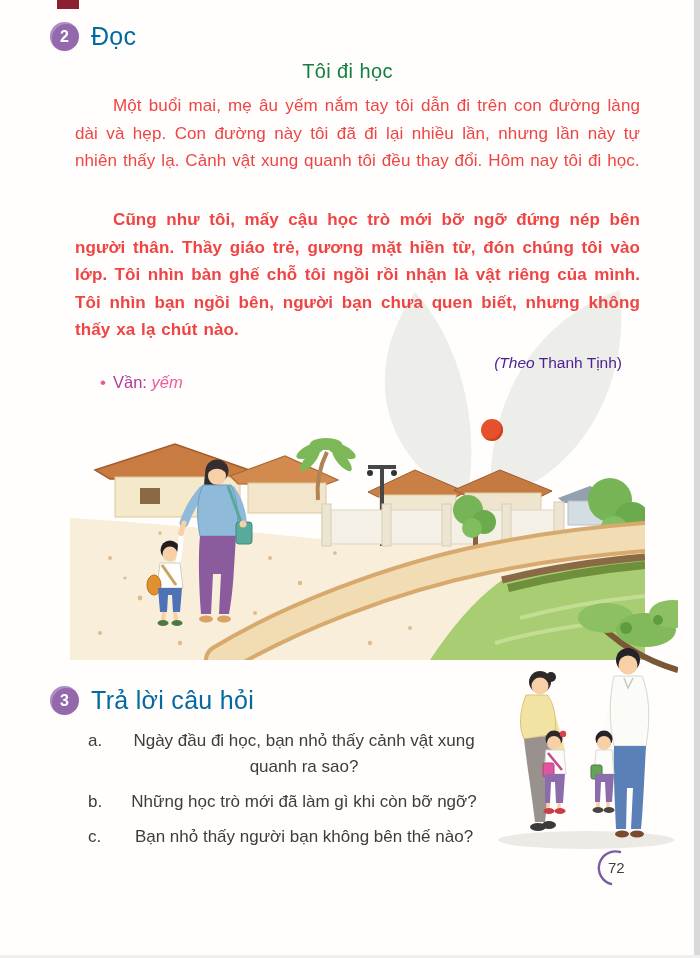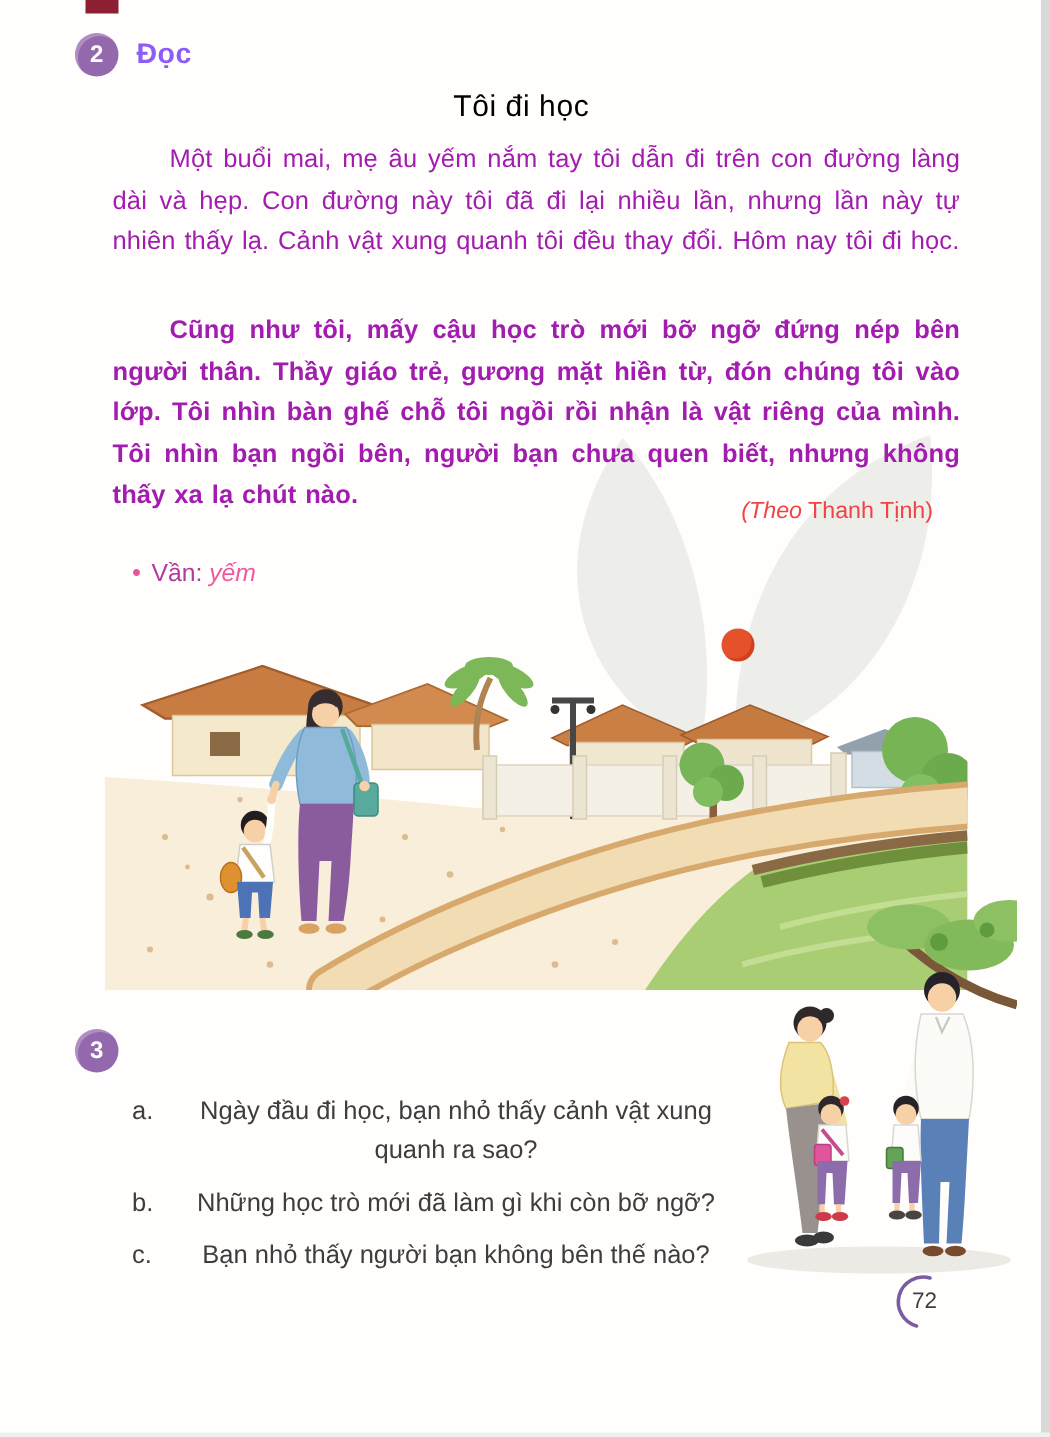--- a/index.html
+++ b/index.html
@@ -11,35 +11,35 @@
   .page-edge { position:absolute; right:0; top:0; width:6px; height:958px; background:#d9d9d9; }
   .page-edge-bottom { position:absolute; left:0; bottom:0; width:700px; height:3px; background:#efefef; }
 
   .section-header { position:absolute; display:flex; align-items:center; gap:12px; }
   .sec2 { left:50px; top:22px; }
   .sec3 { left:50px; top:686px; }
   .badge { width:29px; height:29px; border-radius:50%; background:#9468ac;
            box-shadow: inset 2px 2px 0 rgba(255,255,255,.25);
            color:#fff; font-weight:bold; font-size:16px;
            display:flex; align-items:center; justify-content:center; }
-  .sec-label { font-weight:bold; font-size:19px; color:#8b5cf6; letter-spacing:.3px; }
+  .sec-label { font-weight:normal; font-size:25px; color:#0369a1; letter-spacing:.3px; }
 
   .title { position:absolute; left:75px; top:60px; width:545px; text-align:center;
-           font-size:20px; color:#000000; letter-spacing:.4px; }
+           font-size:20px; color:#15803d; letter-spacing:.4px; }
 
   .para { position:absolute; left:75px; width:565px; font-size:17px; line-height:27.5px;
-          color:#a21caf; text-align:justify; text-indent:38px; letter-spacing:.1px; word-spacing:1px; }
+          color:#ef4444; text-align:justify; text-indent:38px; letter-spacing:.1px; word-spacing:1px; }
   .p1 { top:92px; }
   .p2 { top:206px;font-weight:bold; }
 
-  .attribution { position:absolute; left:90px; top:332px; width:532px; text-align:right;
-                 font-size:15.5px; color:#ef4444; }
+  .attribution { position:absolute; left:90px; top:354px; width:532px; text-align:right;
+                 font-size:15.5px; color:#4c1d95; }
   .attribution .it { font-style:italic; }
 
-  .bullets { position:absolute; left:88px; top:368px; list-style:none; }
+  .bullets { position:absolute; left:100px; top:368px; list-style:none; }
   .bullets li { font-size:16.5px; line-height:28px; }
   .bullets li::before { content:"•"; color:#e75697; margin-right:7px; font-size:17px; }
   .b-label { color:#b23a9e; }
   .b-terms { color:#ee5a9f; font-style:italic; }
 
   .watermark { position:absolute; left:330px; top:282px; pointer-events:none; }
   .sun { position:absolute; left:481px; top:419px; width:22px; height:22px; border-radius:50%;
          background:#e4512b; box-shadow: inset -2px -2px 0 rgba(180,40,10,.4); }
 
   .illus1 { position:absolute; left:70px; top:438px; }
@@ -202,20 +202,21 @@
       <ellipse cx="84" cy="147" rx="7" ry="10" fill="#e0912f" stroke="#b5701d"></ellipse>
       <path d="M88,150 L112,150 L110,174 L103,174 L102,157 L98,157 L97,174 L90,174 Z" fill="#4d72b6"></path>
       <path d="M94,174 L93,182 M105,174 L106,182" stroke="#f7d0a7" stroke-width="4"></path>
       <ellipse cx="93" cy="185" rx="5.5" ry="3" fill="#4c7a3e"></ellipse>
       <ellipse cx="107" cy="185" rx="5.5" ry="3" fill="#4c7a3e"></ellipse>
     </g>
   </svg>
 
   <div class="section-header sec3">
     <div class="badge">3</div>
+    <div class="sec-label">Trả lời câu hỏi</div>
   </div>
 
   <ol class="questions">
     <li>
       <span class="q-letter">a.</span>
       <span class="q-text">Ngày đầu đi học, bạn nhỏ thấy cảnh vật xung quanh ra sao?</span>
     </li>
     <li>
       <span class="q-letter">b.</span>
       <span class="q-text">Những học trò mới đã làm gì khi còn bỡ ngỡ?</span>

